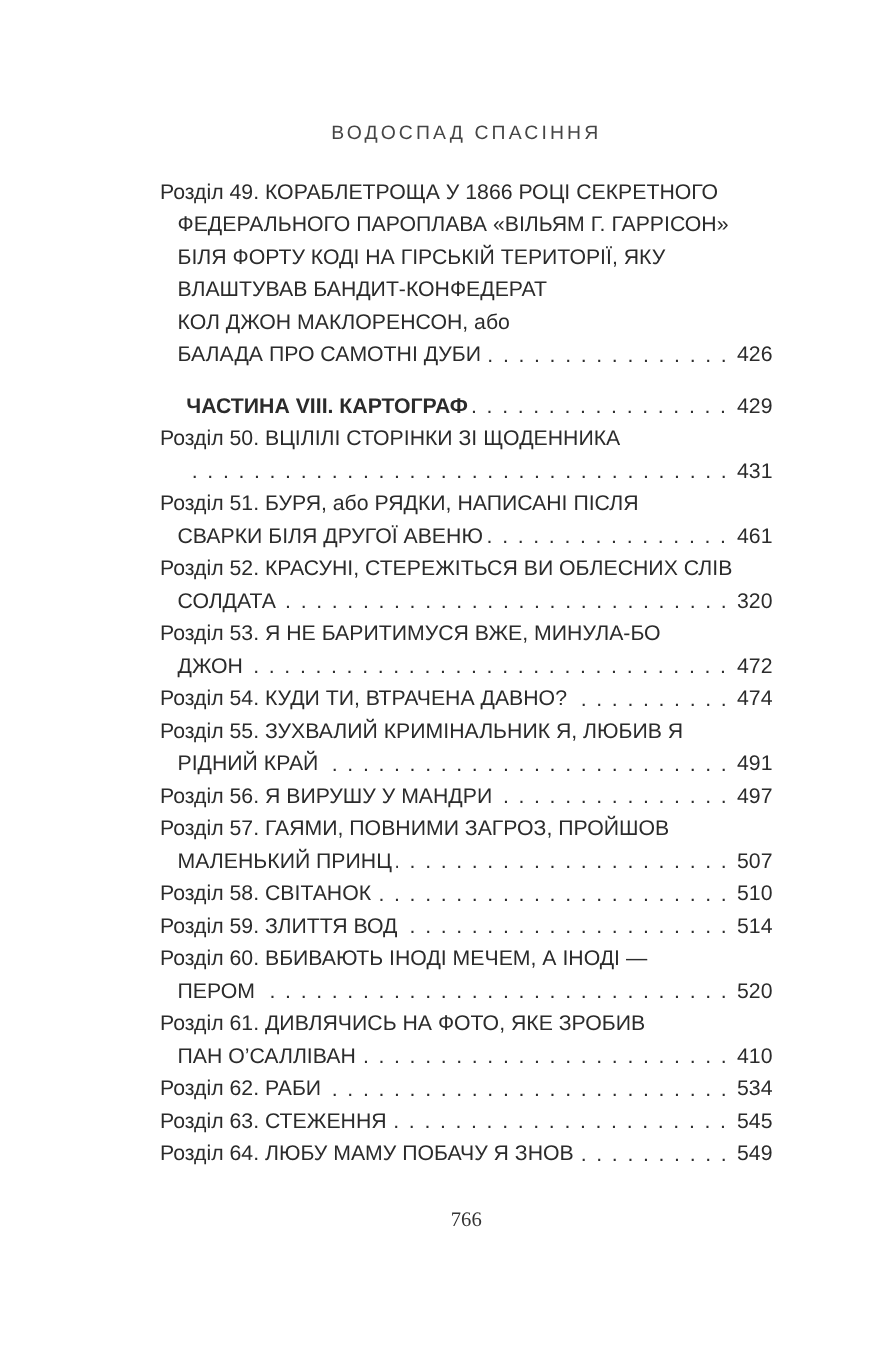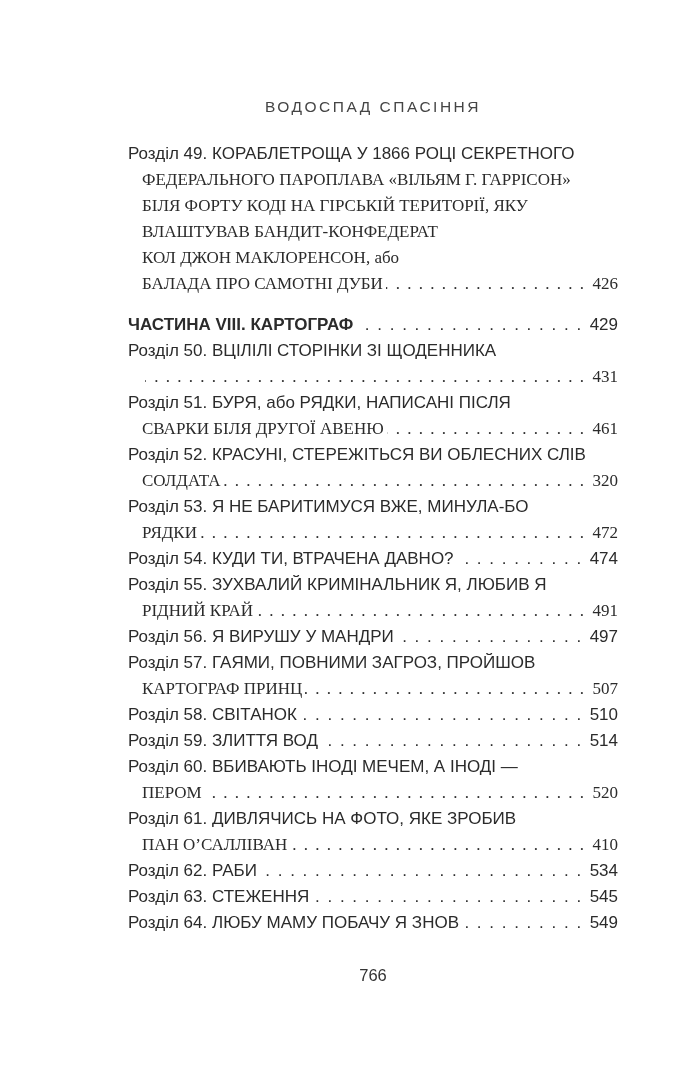--- a/index.html
+++ b/index.html
@@ -24,25 +24,25 @@
     color: #454545;
   }
   .toc {
     position: absolute;
     top: 141px;
     left: 128px;
     width: 490px;
     font-size: 17px;
     line-height: 26px;
   }
-  .entry.gap { margin-top: 15px; }
+  .entry.gap { margin-top: 15px; margin-left: 21px; }
   .entry.part .line { font-weight: 700; }
   .entry.part .dotfill,
   .entry.part .pageno { font-weight: 400; }
-  .line.cont { padding-left: 14px; font-family: Liberation Serif, serif; }
+  .line.cont { padding-left: 14px; }
   .leader-row { display: flex; align-items: baseline; }
   .title { white-space: nowrap; }
   .dotfill {
     flex: 1 1 auto;
     overflow: hidden;
     direction: rtl;
     white-space: nowrap;
     letter-spacing: 1.5px;
     margin: 0 7px 0 3px;
     min-width: 16px;
@@ -50,20 +50,21 @@
   }
   .pageno { white-space: nowrap; }
   .folio {
     position: absolute;
     top: 966px;
     left: 128px;
     width: 490px;
     text-align: center;
     font-size: 16.5px;
     color: #333333;
+    font-family: Liberation Serif, serif;
   }
 </style>
 </head>
 <body>
 
 <div class="page">
   <div class="running-head">ВОДОСПАД СПАСІННЯ</div>
 
   <div class="toc">
       <div class="entry">
@@ -104,21 +105,21 @@
         <div class="line">Розділ 52. КРАСУНІ, СТЕРЕЖІТЬСЯ ВИ ОБЛЕСНИХ СЛІВ</div>
         <div class="line cont leader-row">
           <span class="title">СОЛДАТА</span>
           <span class="dotfill">. . . . . . . . . . . . . . . . . . . . . . . . . . . . . . . . . . . . . . . . . . . . . . . . . . . . . . . . . . . .</span>
           <span class="pageno">320</span>
         </div>
       </div>
       <div class="entry">
         <div class="line">Розділ 53. Я НЕ БАРИТИМУСЯ ВЖЕ, МИНУЛА-БО</div>
         <div class="line cont leader-row">
-          <span class="title">РЯДКИ</span>
+          <span class="title">ДЖОН</span>
           <span class="dotfill">. . . . . . . . . . . . . . . . . . . . . . . . . . . . . . . . . . . . . . . . . . . . . . . . . . . . . . . . . . . .</span>
           <span class="pageno">472</span>
         </div>
       </div>
       <div class="entry">
         <div class="line leader-row">
           <span class="title">Розділ 54. КУДИ ТИ, ВТРАЧЕНА ДАВНО?</span>
           <span class="dotfill">. . . . . . . . . . . . . . . . . . . . . . . . . . . . . . . . . . . . . . . . . . . . . . . . . . . . . . . . . . . .</span>
           <span class="pageno">474</span>
         </div>
@@ -134,21 +135,21 @@
       <div class="entry">
         <div class="line leader-row">
           <span class="title">Розділ 56. Я ВИРУШУ У МАНДРИ</span>
           <span class="dotfill">. . . . . . . . . . . . . . . . . . . . . . . . . . . . . . . . . . . . . . . . . . . . . . . . . . . . . . . . . . . .</span>
           <span class="pageno">497</span>
         </div>
       </div>
       <div class="entry">
         <div class="line">Розділ 57. ГАЯМИ, ПОВНИМИ ЗАГРОЗ, ПРОЙШОВ</div>
         <div class="line cont leader-row">
-          <span class="title">КАРТОГРАФ ПРИНЦ</span>
+          <span class="title">МАЛЕНЬКИЙ ПРИНЦ</span>
           <span class="dotfill">. . . . . . . . . . . . . . . . . . . . . . . . . . . . . . . . . . . . . . . . . . . . . . . . . . . . . . . . . . . .</span>
           <span class="pageno">507</span>
         </div>
       </div>
       <div class="entry">
         <div class="line leader-row">
           <span class="title">Розділ 58. СВІТАНОК</span>
           <span class="dotfill">. . . . . . . . . . . . . . . . . . . . . . . . . . . . . . . . . . . . . . . . . . . . . . . . . . . . . . . . . . . .</span>
           <span class="pageno">510</span>
         </div>

